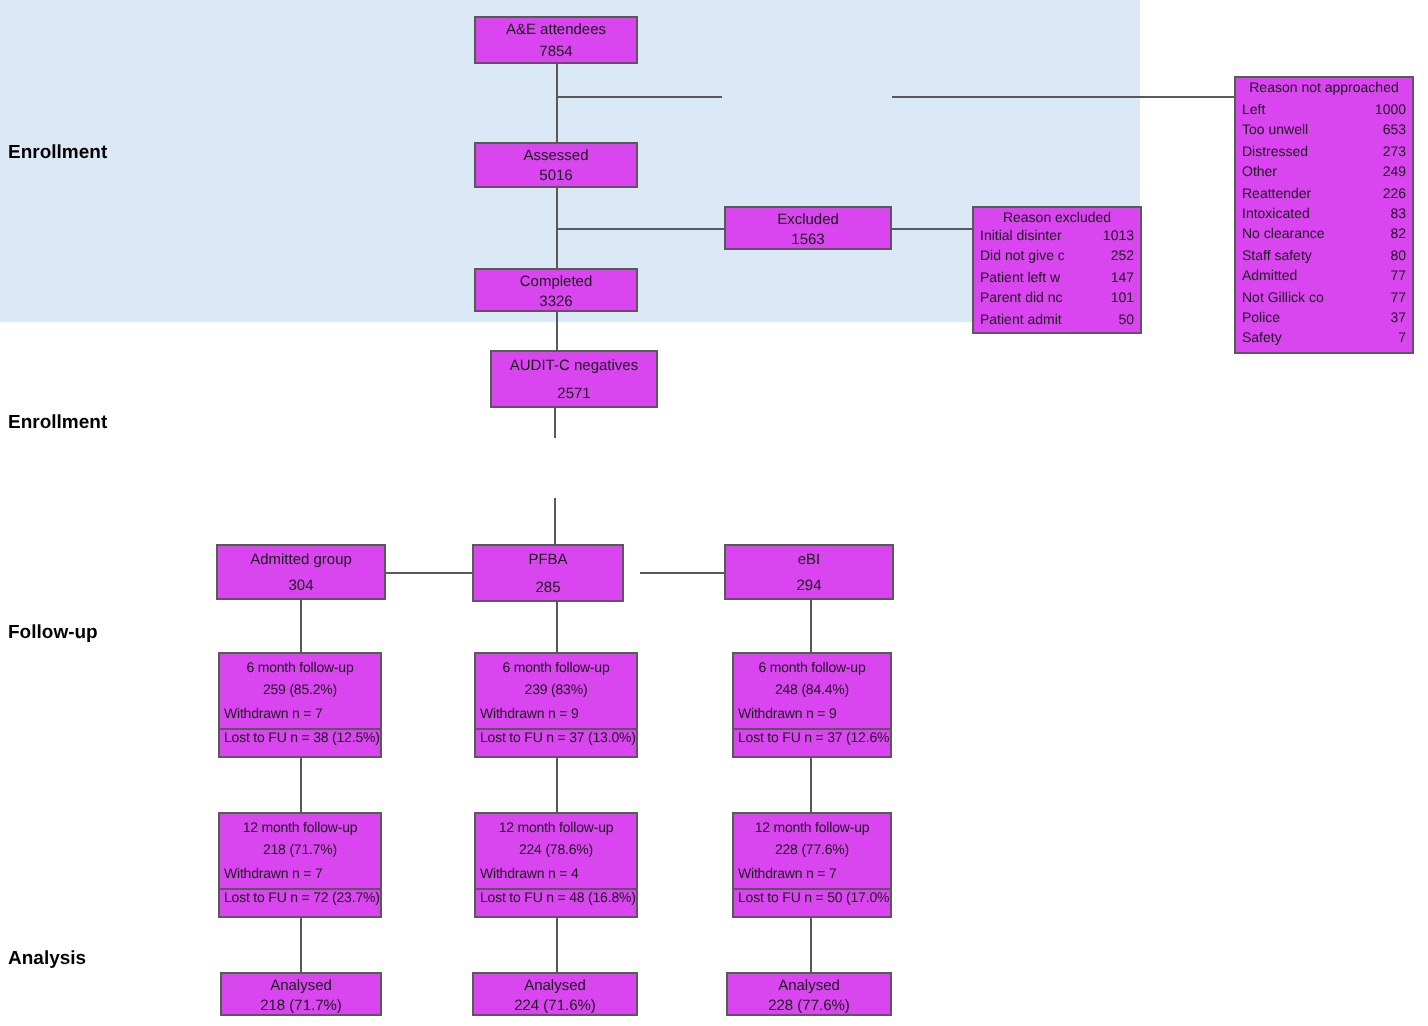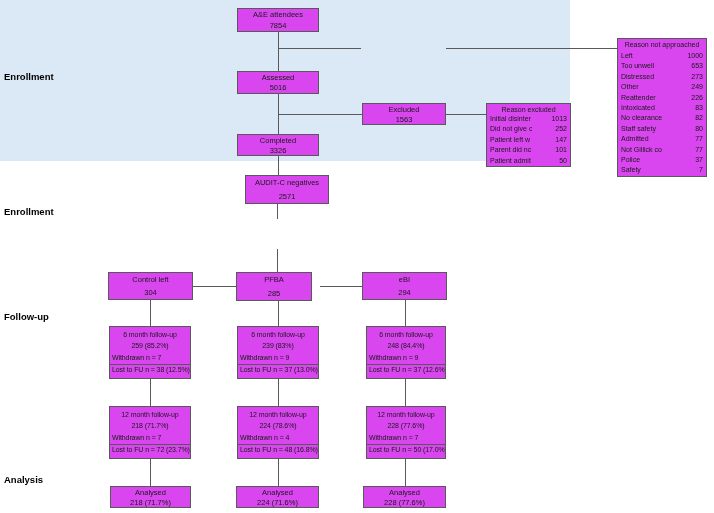--- a/index.html
+++ b/index.html
@@ -158,21 +158,21 @@
     <div class="c">3326</div>
   </div>
 
   <div class="box" style="left:245px;top:175px;width:84px;height:29px">
     <div class="c">AUDIT-C negatives</div>
     <div class="c">2571</div>
   </div>
 
 
   <div class="box" style="left:108px;top:272px;width:85px;height:28px">
-    <div class="c">Control left</div>
+    <div class="c">Admitted group</div>
     <div class="c">304</div>
   </div>
   <div class="box" style="left:236px;top:272px;width:76px;height:29px">
     <div class="c">PFBA</div>
     <div class="c">285</div>
   </div>
   <div class="box" style="left:362px;top:272px;width:85px;height:28px">
     <div class="c">eBI</div>
     <div class="c">294</div>
   </div>

